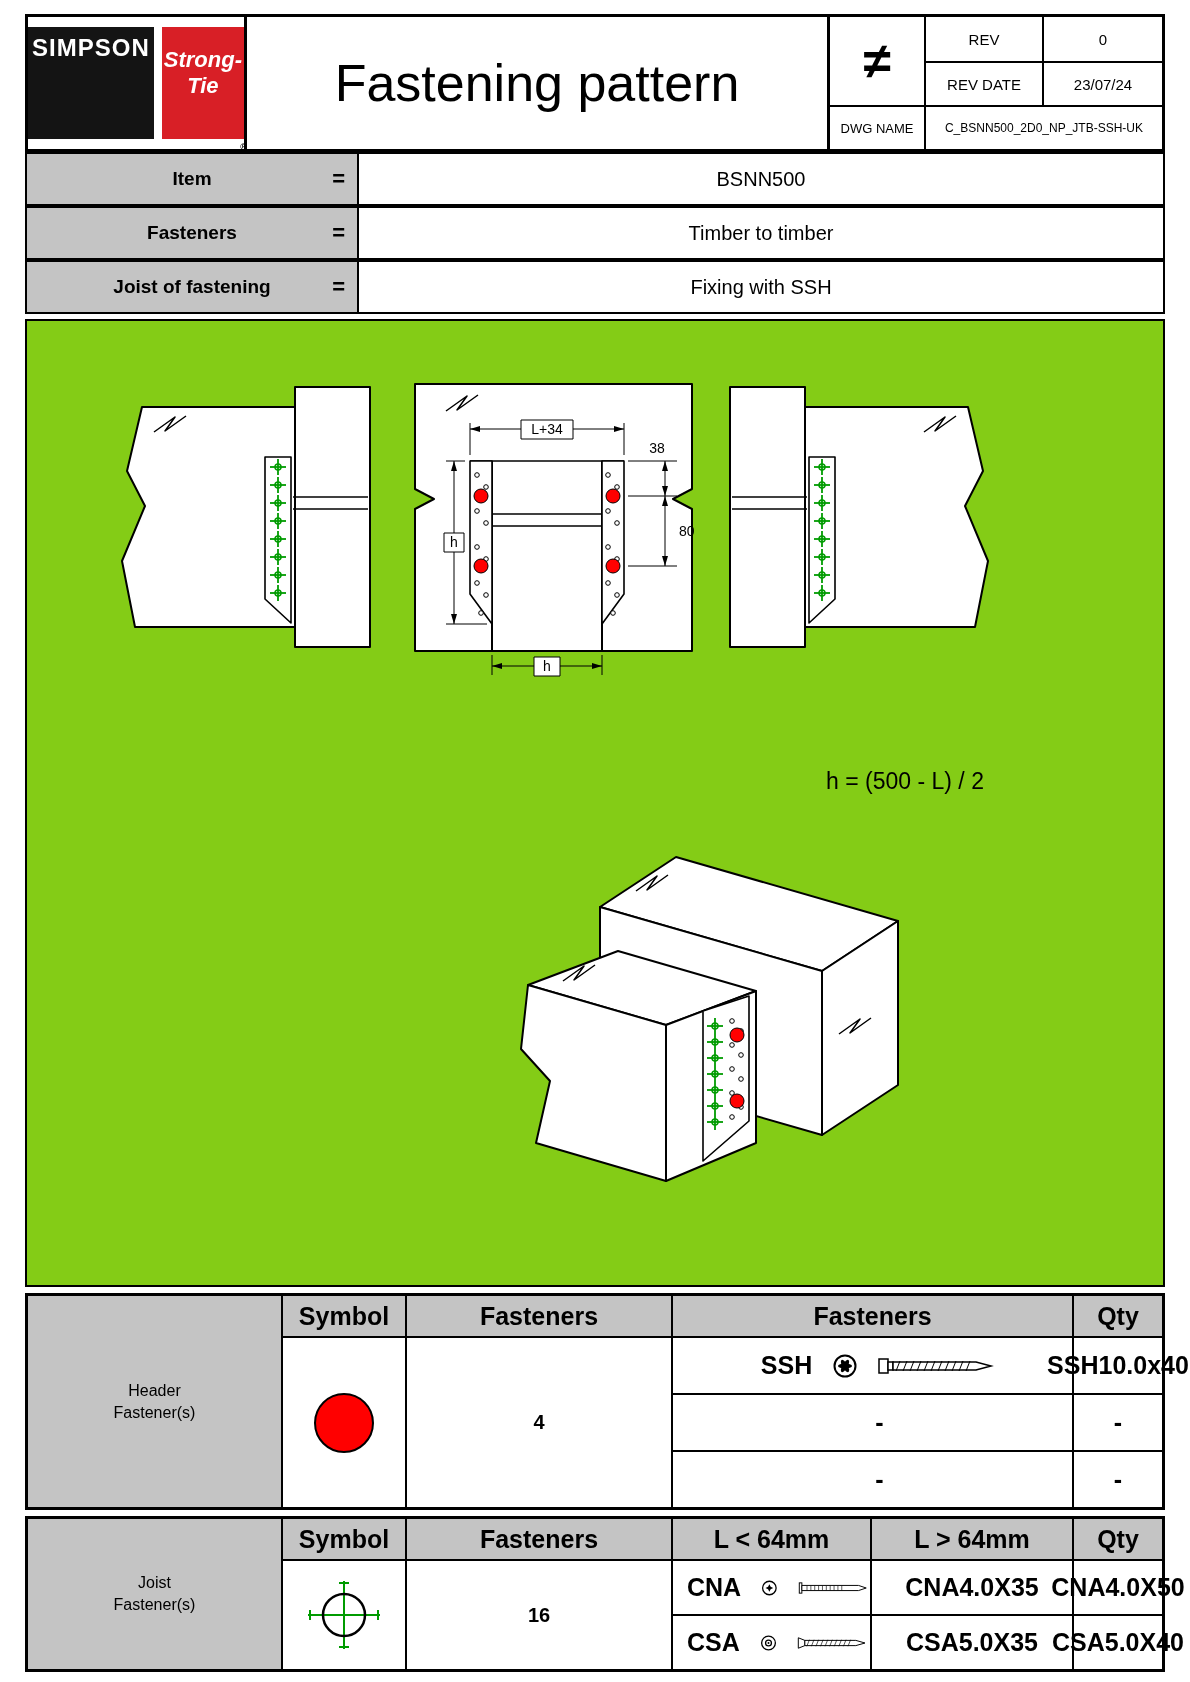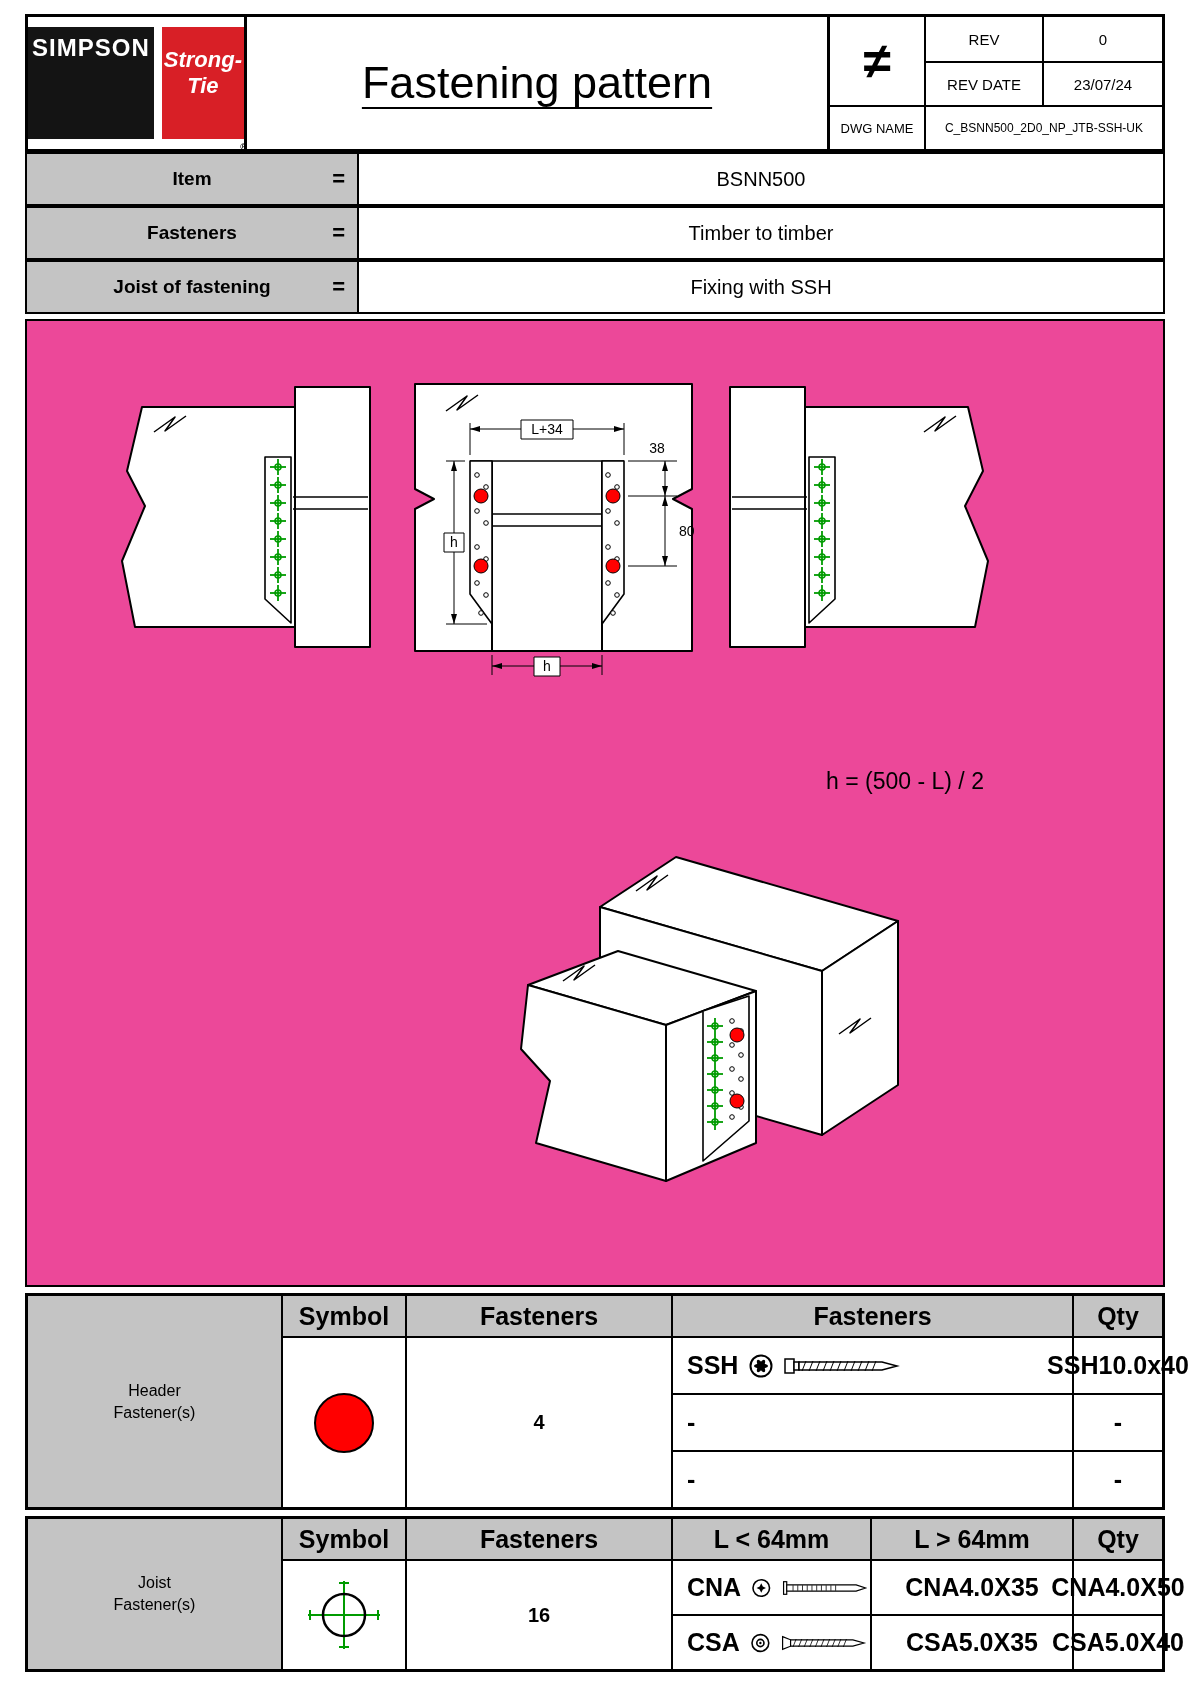--- a/index.html
+++ b/index.html
@@ -10,21 +10,21 @@
   
   .title-block{display:flex;border:3px solid #000;height:132px;background:#fff}
   .logo-cell{width:192px;border-right:3px solid #000;padding:10px 12px;display:flex;
              flex-direction:row;justify-content:center;gap:8px}
   .logo-simpson{background:#141414;color:#fff;font-weight:bold;font-size:24px;
                 letter-spacing:1px;text-align:center;padding:5px 2px;border:2px solid #141414}
   .logo-strongtie{background:#d81f26;color:#fff;font-weight:bold;font-style:italic;
                   font-size:22px;text-align:center;padding:20px 2px;position:relative}
   .logo-reg{position:absolute;right:-3px;bottom:-13px;color:#000;font-size:9px;font-style:normal}
   .title-cell{flex:1;display:flex;align-items:center;justify-content:center}
-  .sheet-title{font-size:45px;text-decoration:underline;text-underline-offset:9px;
+  .sheet-title{font-size:52px;text-underline-offset:9px;
                text-decoration-thickness:2px}
   .rev-block{width:332px;border-left:3px solid #000;display:grid;
              grid-template-columns:96px 116px 1fr;grid-template-rows:44px 44px 1fr;font-size:15px}
   .rb{display:flex;align-items:center;justify-content:center}
   .proj-cell{grid-row:1/3;grid-column:1;font-size:50px;font-weight:bold;border-right:2px solid #000}
   .rev-value{border-left:2px solid #000}
   .revdate-label{border-top:2px solid #000}
   .revdate-value{border-left:2px solid #000;border-top:2px solid #000}
   .dwg-label{border-top:2px solid #000;border-right:2px solid #000;font-size:13px}
   .dwg-value{grid-column:2/4;border-top:2px solid #000;font-size:12px;font-weight:normal}
@@ -32,41 +32,41 @@
   
   .info-row{display:flex;border:2px solid #000;height:50px;background:#fff}
   .info-label{width:330px;background:#c4c4c4;position:relative;display:flex;align-items:center;
               justify-content:center;font-weight:bold;font-size:19px;border-right:2px solid #000}
   .info-eq{position:absolute;right:12px;font-size:22px}
   .info-values{flex:1;display:flex}
   .info-value{display:flex;align-items:center;justify-content:center;font-size:20px;flex:1}
   .info-value + .info-value{border-left:2px solid #000}
 
   
-  .drawing-box{border:2px solid #000;margin-top:5px;height:964px;overflow:hidden;background:#ec4899}
+  .drawing-box{border:2px solid #000;margin-top:5px;height:964px;overflow:hidden;background:#84cc16}
   .drawing-box svg{display:block}
   .tech text{font-family:"Liberation Sans",sans-serif;fill:#000}
 
   
   .ftable{display:grid;border:3px solid #000;margin-top:6px;background:#fff}
   .ht{grid-template-columns:253px 124px 266px 1fr 90px;grid-template-rows:40px 57px 57px 57px}
   .jt{grid-template-columns:253px 124px 266px 199px 1fr 90px;grid-template-rows:40px 55px 55px}
   .cell{display:flex;align-items:center;justify-content:center;font-size:25px}
   .grey{background:#c4c4c4;font-weight:bold}
   .bl{border-left:2px solid #000}
   .bt{border-top:2px solid #000}
   .rlabel{grid-column:1;font-weight:normal;font-size:16px;white-space:pre-line;
           text-align:center;line-height:1.35;background:#c4c4c4}
   .ht .rlabel{grid-row:1/5}
   .jt .rlabel{grid-row:1/4}
   .ht .sym-span{grid-row:2/5}
   .ht .qty-span{grid-row:2/5}
   .jt .sym-span{grid-row:2/4}
   .jt .qty-span{grid-row:2/4}
-  .namecell{justify-content:flex-start;padding-left:14px;gap:10px;font-weight:bold}
+  .namecell{justify-content:center;padding-left:14px;gap:20px;font-weight:bold}
   .valcell{font-weight:bold}
   .qtycell{font-weight:bold;font-size:20px}
   .red-dot{width:56px;height:56px;border-radius:50%;background:#ff0000;border:2px solid #000}
 </style>
 </head>
 <body>
 
 <div class="sheet">
 
   <div class="title-block">

